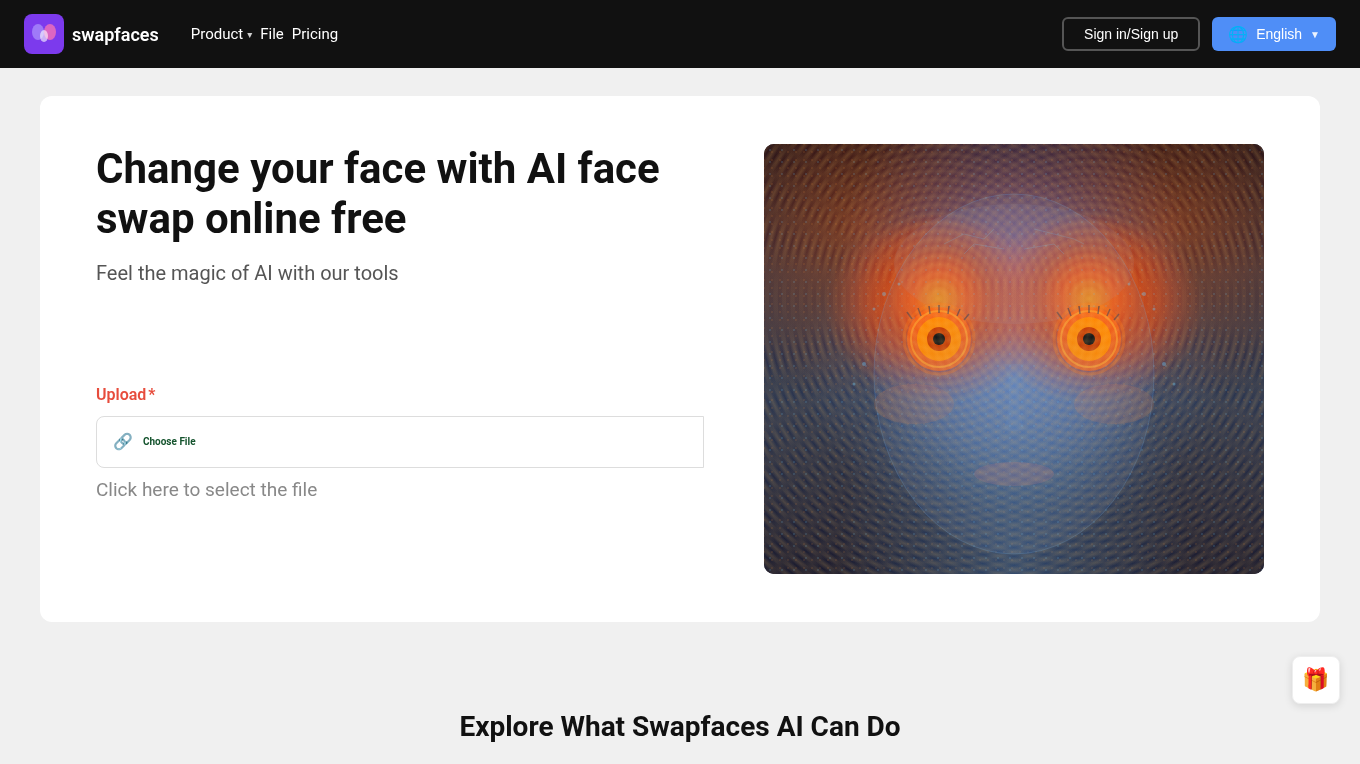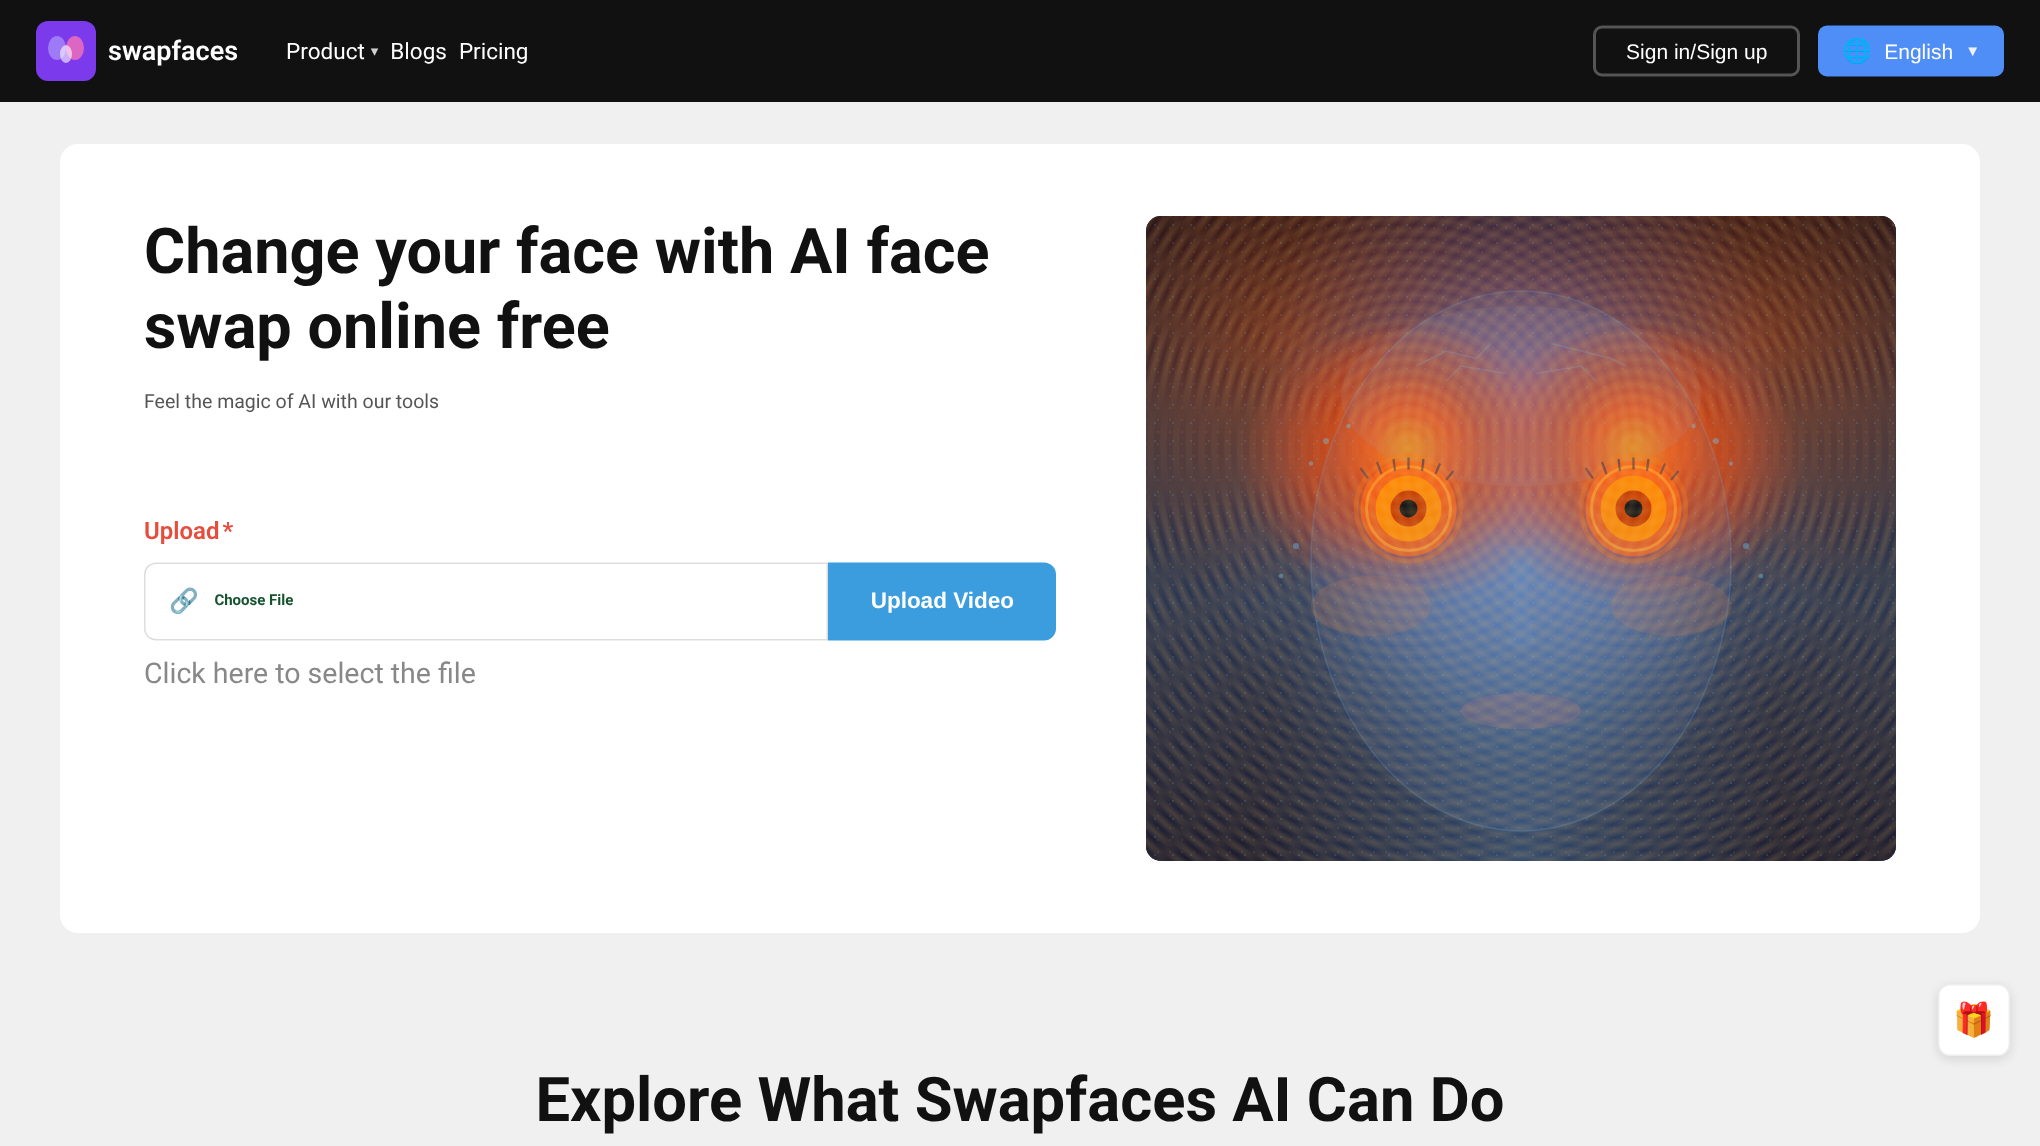--- a/index.html
+++ b/index.html
@@ -111,23 +111,23 @@
       min-width: 0;
     }
     .hero-title {
       font-size: 42px;
       font-weight: 700;
       color: #111;
       line-height: 1.2;
       margin-bottom: 16px;
     }
     .hero-subtitle {
-      font-size: 13px;
+      font-size: 20px;
       color: #555;
-      margin-bottom: 68px;
+      margin-bottom: 100px;
     }
     .upload-label {
       font-size: 16px;
       font-weight: 600;
       color: #111;
       margin-bottom: 12px;
     }
     .upload-label span {
       color: #e74c3c;
     }
@@ -238,21 +238,21 @@
       height: 100%;
     }
 
     
     .bottom-section {
       background: #f0f0f0;
       padding: 60px 40px 40px;
       text-align: center;
     }
     .explore-title {
-      font-size: 41px;
+      font-size: 28px;
       font-weight: 700;
       color: #111;
     }
 
     
     .gift-btn {
       position: fixed;
       bottom: 60px;
       right: 20px;
       width: 48px;
@@ -282,21 +282,21 @@
     </svg>
     <span class="brand-name">swapfaces</span>
   </a>
 
   <div class="nav-links">
     <a class="nav-link" href="#">
       <span>Product</span>
       <span class="chevron">▾</span>
     </a>
     <a class="nav-link" href="#">
-      <span>Blogs</span>
+      <span>File</span>
     </a>
     <a class="nav-link" href="#">
       <span>Pricing</span>
     </a>
   </div>
 
   <div class="navbar-right">
     <button class="sign-in-btn">Sign in/Sign up</button>
     <button class="lang-btn">
       <span class="lang-icon">🌐</span>
@@ -315,21 +315,20 @@
 
       <div class="upload-label">
         <span>Upload</span><span style="color:#e74c3c; margin-left:2px;">*</span>
       </div>
 
       <div class="upload-row">
         <div class="file-input-box">
           <span class="link-icon">🔗</span>
           <span class="file-placeholder">Choose File</span>
         </div>
-        <button class="upload-btn">Upload Video</button>
       </div>
 
       <div class="upload-hint">Click here to select the file</div>
     </div>
 
     <div class="hero-right">
       <div class="hero-image-container">
         <div class="hero-image-canvas">
           <div class="hero-image-dots"></div>
           <svg class="face-svg" viewBox="0 0 500 430" xmlns="http://www.w3.org/2000/svg">

